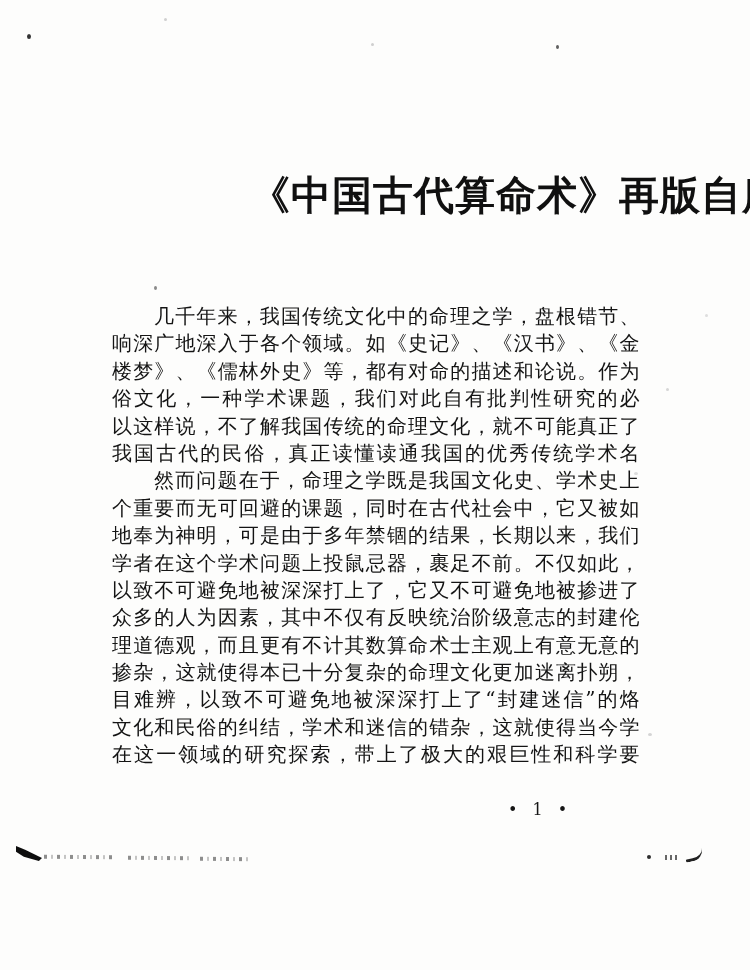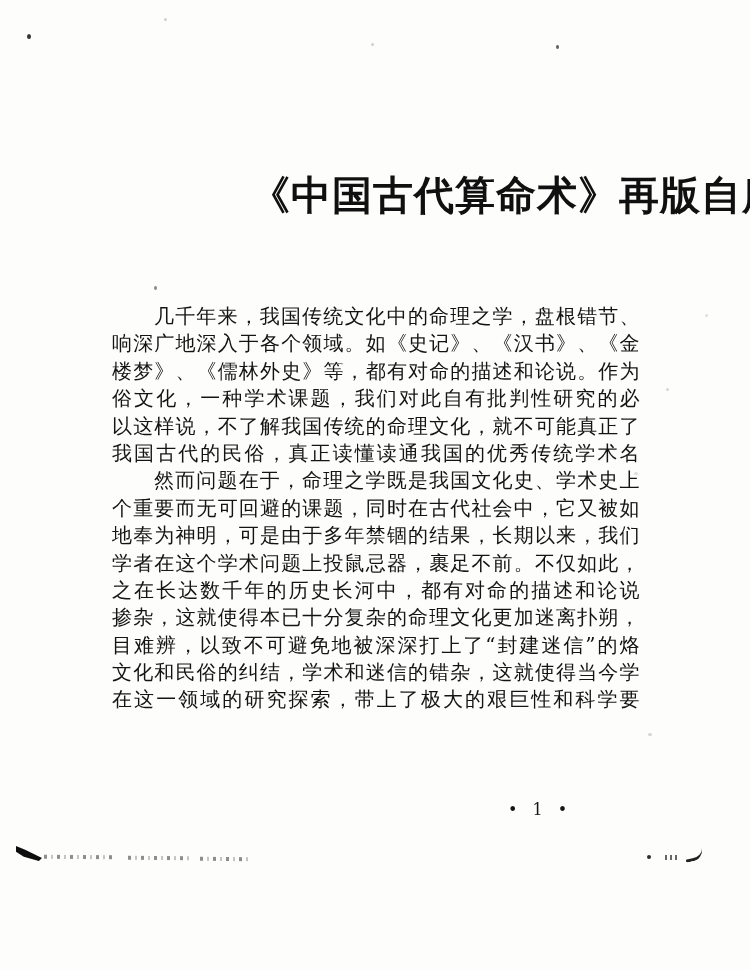--- a/index.html
+++ b/index.html
@@ -102,21 +102,23 @@
     <div class="body-line indent">几千年来，我国传统文化中的命理之学，盘根错节、影</div>
     <div class="body-line">响深广地深入于各个领域。如《史记》、《汉书》、《金瓶梅》、《红</div>
     <div class="body-line">楼梦》、《儒林外史》等，都有对命的描述和论说。作为一种民</div>
     <div class="body-line">俗文化，一种学术课题，我们对此自有批判性研究的必要。可</div>
     <div class="body-line">以这样说，不了解我国传统的命理文化，就不可能真正了解</div>
     <div class="body-line">我国古代的民俗，真正读懂读通我国的优秀传统学术名著。</div>
     <div class="body-line indent">然而问题在于，命理之学既是我国文化史、学术史上一</div>
     <div class="body-line">个重要而无可回避的课题，同时在古代社会中，它又被如此</div>
     <div class="body-line">地奉为神明，可是由于多年禁锢的结果，长期以来，我们的</div>
     <div class="body-line">学者在这个学术问题上投鼠忌器，裹足不前。不仅如此，问</div>
-    <div class="body-line">之在长达数千年的历史长河中，都有对命的描述和论说</div>
+    <div class="body-line">以致不可避免地被深深打上了，它又不可避免地被掺进了</div>
+    <div class="body-line">众多的人为因素，其中不仅有反映统治阶级意志的封建伦</div>
+    <div class="body-line">理道德观，而且更有不计其数算命术士主观上有意无意的</div>
     <div class="body-line">掺杂，这就使得本已十分复杂的命理文化更加迷离扑朔，面</div>
     <div class="body-line">目难辨，以致不可避免地被深深打上了“封建迷信”的烙印。</div>
     <div class="body-line">文化和民俗的纠结，学术和迷信的错杂，这就使得当今学者</div>
     <div class="body-line">在这一领域的研究探索，带上了极大的艰巨性和科学要求。</div>
   </div>
 
   <div class="page-num">• 1 •</div>
 
   <div class="speck sp1"></div>
   <div class="speck sp2"></div>

